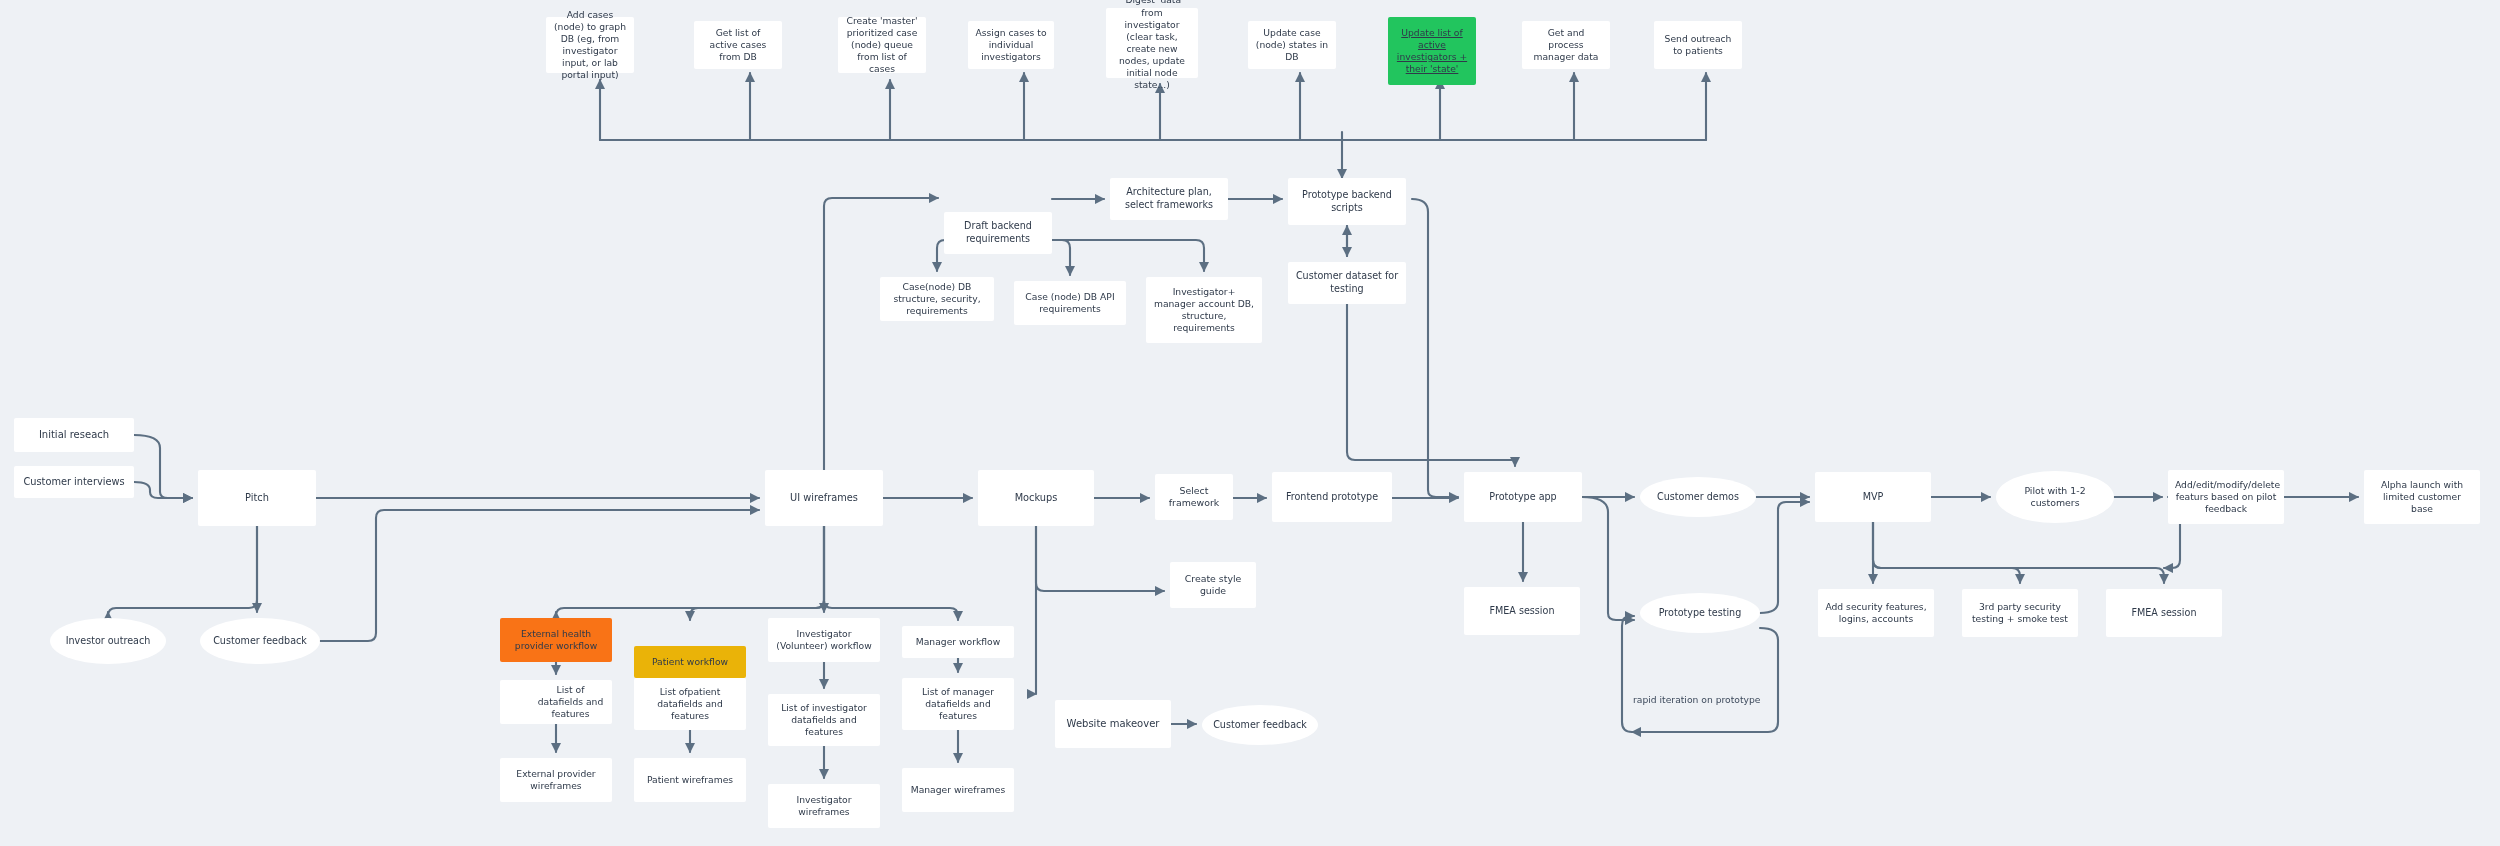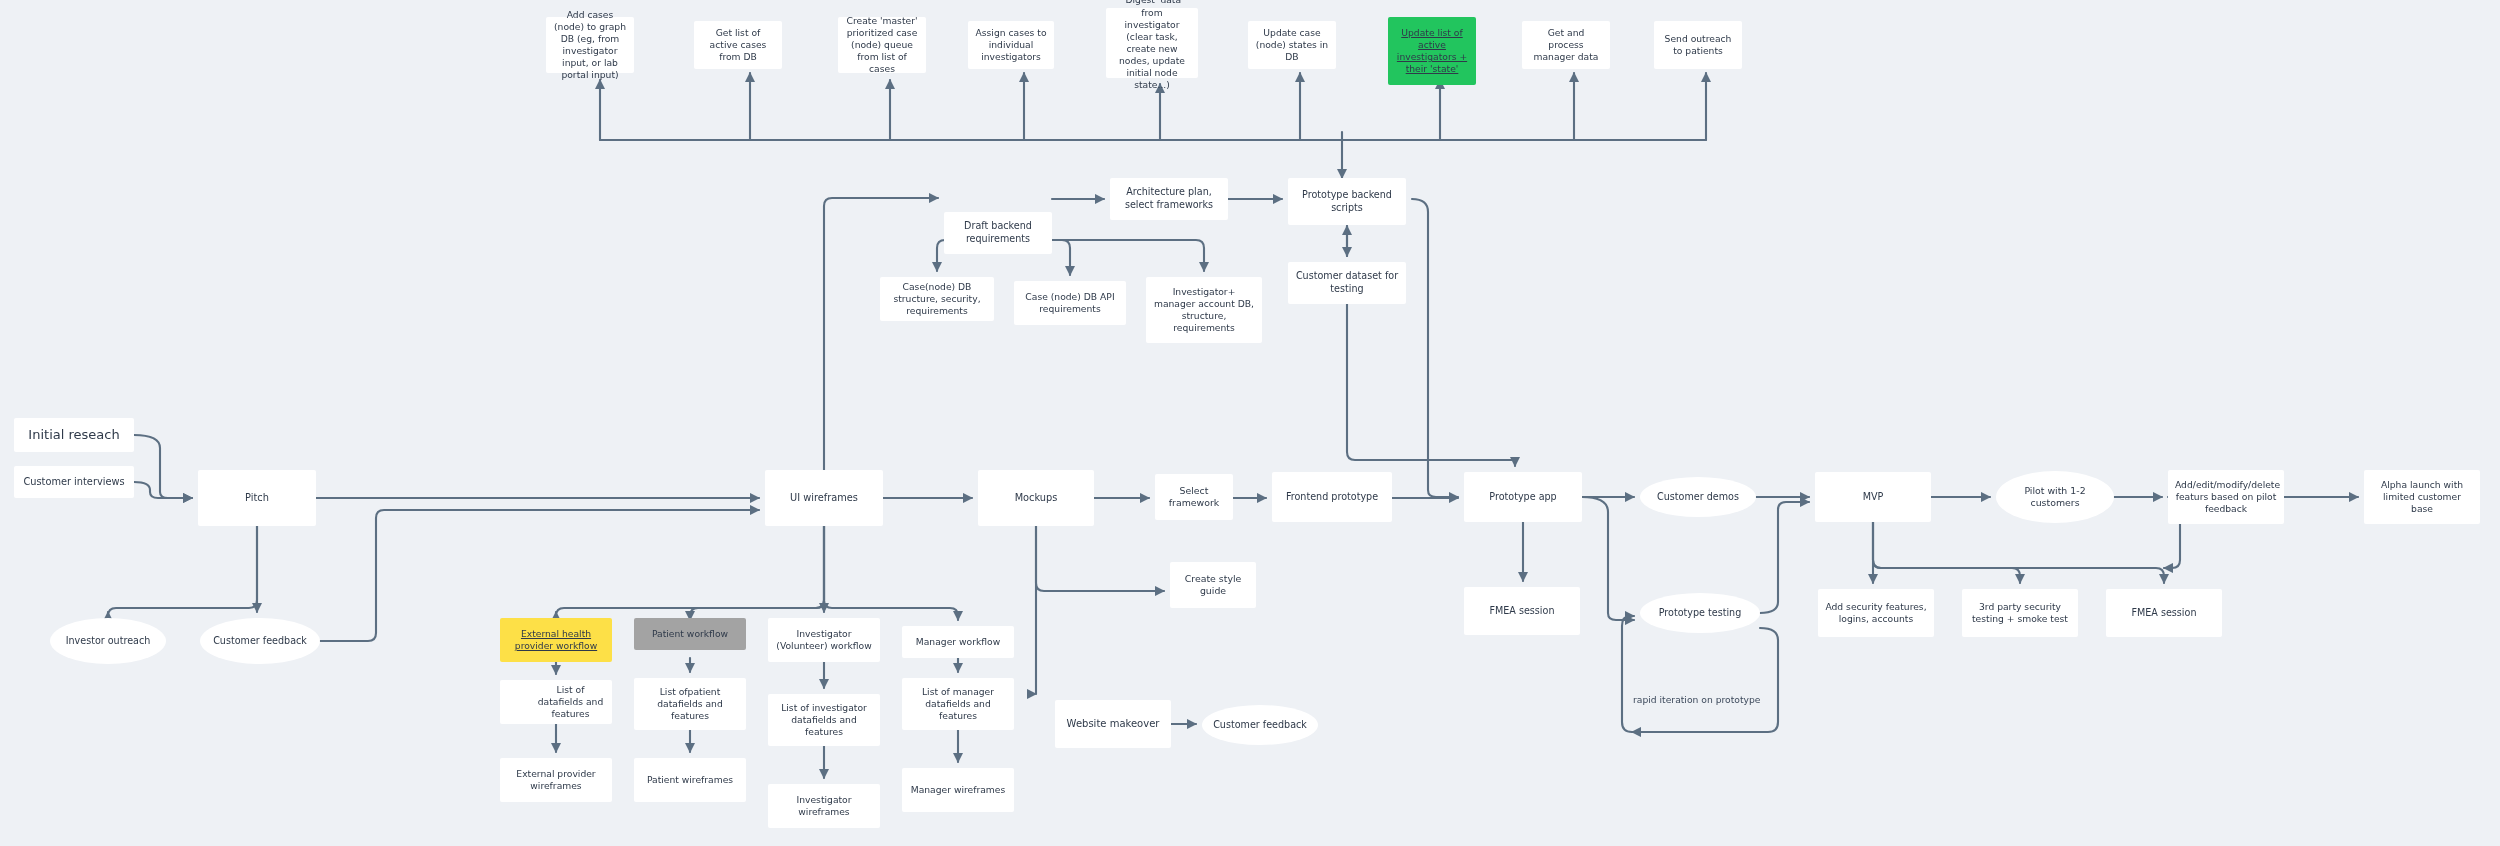--- a/index.html
+++ b/index.html
@@ -200,21 +200,21 @@
       </div>
       <div class="node rect" style="left: 880px; top: 277px; width: 114px; height: 44px; font-size: 9.2px; background: rgb(255, 255, 255); color: rgb(47, 58, 74);">
         <span>Case(node) DB structure, security, requirements</span>
       </div>
       <div class="node rect" style="left: 1014px; top: 281px; width: 112px; height: 44px; font-size: 9.2px; background: rgb(255, 255, 255); color: rgb(47, 58, 74);">
         <span>Case (node) DB API requirements</span>
       </div>
       <div class="node rect" style="left: 1146px; top: 277px; width: 116px; height: 66px; font-size: 9.2px; background: rgb(255, 255, 255); color: rgb(47, 58, 74);">
         <span>Investigator+ manager account DB, structure, requirements</span>
       </div>
-      <div class="node rect" style="left: 14px; top: 418px; width: 120px; height: 34px; font-size: 13px; background: rgb(255, 255, 255); color: rgb(47, 58, 74); justify-content: flex-end;">
+      <div class="node rect" style="left: 14px; top: 418px; width: 120px; height: 34px; font-size: 10px; background: rgb(255, 255, 255); color: rgb(47, 58, 74); justify-content: flex-end;">
         <span>Initial reseach</span>
       </div>
       <div class="node rect" style="left: 14px; top: 466px; width: 120px; height: 32px; font-size: 9.8px; background: rgb(255, 255, 255); color: rgb(47, 58, 74);">
         <span>Customer interviews</span>
       </div>
       <div class="node rect" style="left: 198px; top: 470px; width: 118px; height: 56px; font-size: 9.8px; background: rgb(255, 255, 255); color: rgb(47, 58, 74);">
         <span>Pitch</span>
       </div>
       <div class="node ellipse" style="left: 50px; top: 618px; width: 116px; height: 46px; font-size: 9.6px; background: rgb(255, 255, 255); color: rgb(47, 58, 74);">
         <span>Investor outreach</span>
@@ -269,30 +269,30 @@
       </div>
       <div class="node rect" style="left: 1170px; top: 562px; width: 86px; height: 46px; font-size: 9.4px; background: rgb(255, 255, 255); color: rgb(47, 58, 74);">
         <span>Create style guide</span>
       </div>
       <div class="node rect" style="left: 1055px; top: 700px; width: 116px; height: 48px; font-size: 10px; background: rgb(255, 255, 255); color: rgb(47, 58, 74);">
         <span>Website makeover</span>
       </div>
       <div class="node ellipse" style="left: 1202px; top: 705px; width: 116px; height: 40px; font-size: 9.6px; background: rgb(255, 255, 255); color: rgb(47, 58, 74);">
         <span>Customer feedback</span>
       </div>
-      <div class="node rect" style="left: 500px; top: 618px; width: 112px; height: 44px; font-size: 9.2px; background: #fde047; color: rgb(47, 58, 74); text-decoration: underline;">
+      <div class="node rect" style="left: 500px; top: 618px; width: 112px; height: 44px; font-size: 9.2px; background: #f97316; color: rgb(47, 58, 74);">
         <span>External health provider workflow</span>
       </div>
       <div class="node rect" style="left: 500px; top: 680px; width: 112px; height: 44px; font-size: 9.2px; background: rgb(255, 255, 255); color: rgb(47, 58, 74); padding-left: 36px;">
         <span>List of datafields and features</span>
       </div>
       <div class="node rect" style="left: 500px; top: 758px; width: 112px; height: 44px; font-size: 9.2px; background: rgb(255, 255, 255); color: rgb(47, 58, 74);">
         <span>External provider wireframes</span>
       </div>
-      <div class="node rect" style="left: 634px; top: 618px; width: 112px; height: 32px; font-size: 9.2px; background: #a3a3a3; color: rgb(47, 58, 74);">
+      <div class="node rect" style="left: 634px; top: 646px; width: 112px; height: 32px; font-size: 9.2px; background: #eab308; color: rgb(47, 58, 74);">
         <span>Patient workflow</span>
       </div>
       <div class="node rect" style="left: 634px; top: 678px; width: 112px; height: 52px; font-size: 9.2px; background: rgb(255, 255, 255); color: rgb(47, 58, 74);">
         <span>List ofpatient datafields and features</span>
       </div>
       <div class="node rect" style="left: 634px; top: 758px; width: 112px; height: 44px; font-size: 9.2px; background: rgb(255, 255, 255); color: rgb(47, 58, 74);">
         <span>Patient wireframes</span>
       </div>
       <div class="node rect" style="left: 768px; top: 618px; width: 112px; height: 44px; font-size: 9.2px; background: rgb(255, 255, 255); color: rgb(47, 58, 74);">
         <span>Investigator (Volunteer) workflow</span>

